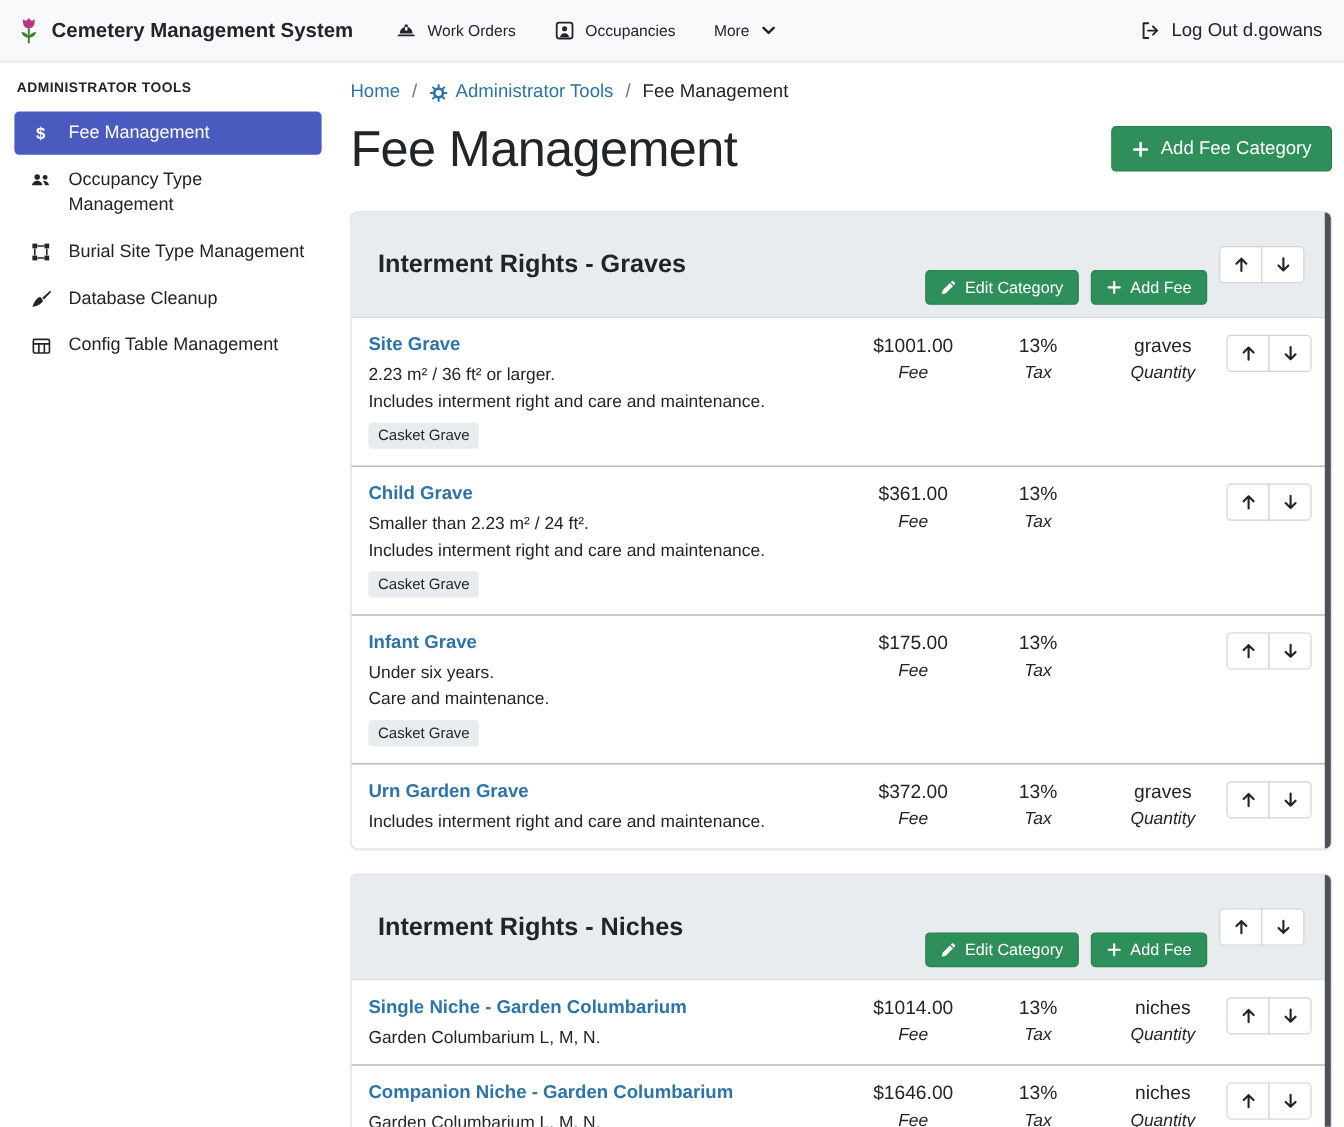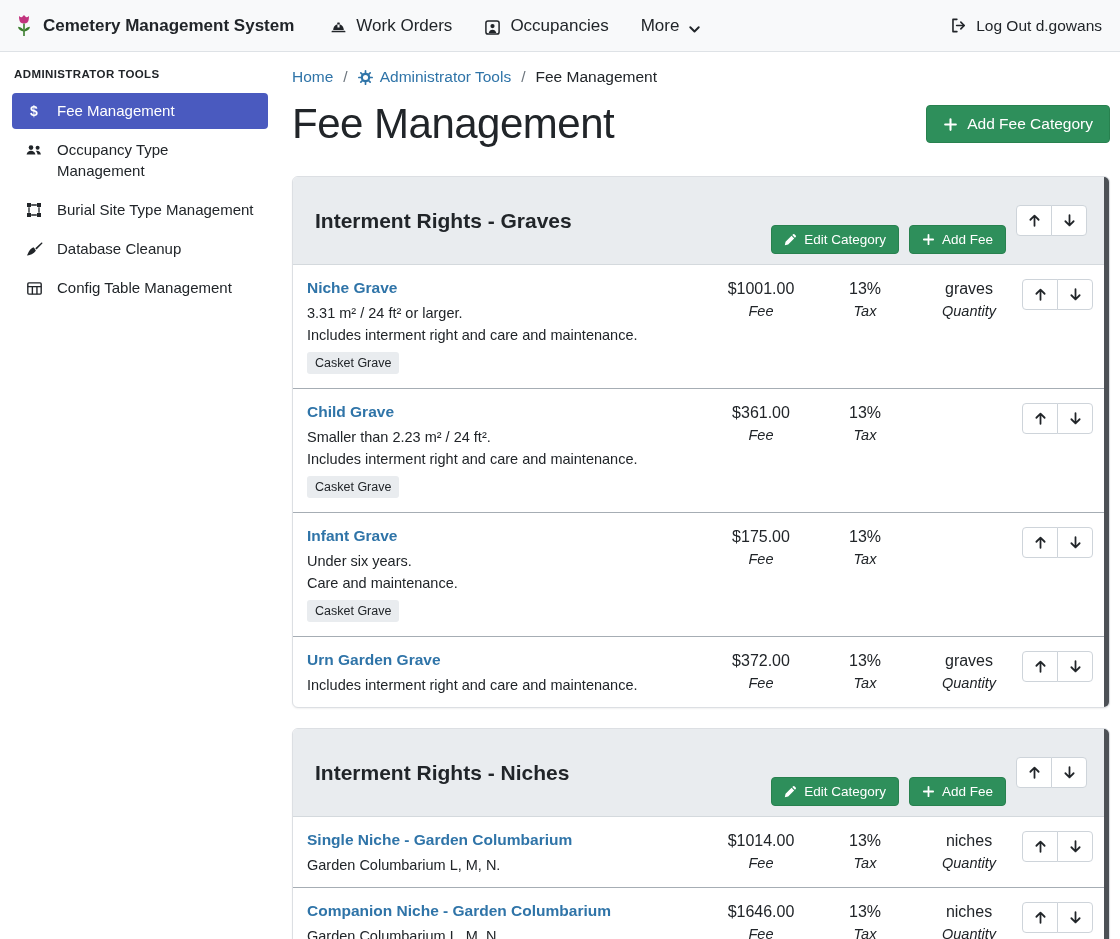--- a/index.html
+++ b/index.html
@@ -13,21 +13,21 @@
   button { font-family: inherit; }
 
   
   .navbar {
     height: 52px; padding: 0 14px;
     background: #f8f9fa; border-bottom: 1px solid #dee2e6;
     display: flex; align-items: center;
   }
   .brand { display: flex; align-items: center; gap: 9px; font-size: 17px; font-weight: 700; cursor: pointer; }
   .nav-items { display: flex; margin-left: 24px; gap: 8px; }
-  .nav-item { display: flex; align-items: flex-end; gap: 9px; padding: 8px 12px; font-size: 17px; color: #212529; cursor: pointer; }
+  .nav-item { display: flex; align-items: center; gap: 9px; padding: 8px 12px; font-size: 13px; color: #212529; cursor: pointer; }
   .logout { margin-left: auto; display: flex; gap: 9px; font-size: 15.5px; cursor: pointer; padding-right: 4px; }
   .icon { display: inline-flex; align-items: center; justify-content: center; }
 
   
   .layout { display: flex; height: 887px; }
   .sidebar { flex: 0 0 280px; width: 280px; padding-top: 12px; }
   .sidebar-header { font-size: 11.5px; font-weight: 700; letter-spacing: .4px; padding: 4px 14px 10px; }
   .side-item {
     display: flex; align-items: flex-start; gap: 13px;
     padding: 8px 12px; margin: 3px 12px; border-radius: 4px;
@@ -282,22 +282,22 @@
                       <path d="M8 2.4v10.8M3.6 8.8L8 13.2l4.4-4.4"></path>
                     </svg>
             </span>
           </button>
         </div>
       </div>
     </div>
     <div class="fees">
   <div class="fee-row">
     <div class="fee-info">
-      <a class="fee-name">Niche Grave</a>
-      <div class="fee-desc fee-desc1">3.31 m² / 24 ft² or larger.</div>
+      <a class="fee-name">Site Grave</a>
+      <div class="fee-desc fee-desc1">2.23 m² / 36 ft² or larger.</div>
       <div class="fee-desc fee-desc2">Includes interment right and care and maintenance.</div>
       <div><span class="tag">Casket Grave</span></div>
     </div>
     <div class="stat">
       <div class="stat-value">$1001.00</div>
       <div class="stat-label">Fee</div>
     </div>
     <div class="stat">
       <div class="stat-value">13%</div>
       <div class="stat-label">Tax</div>

